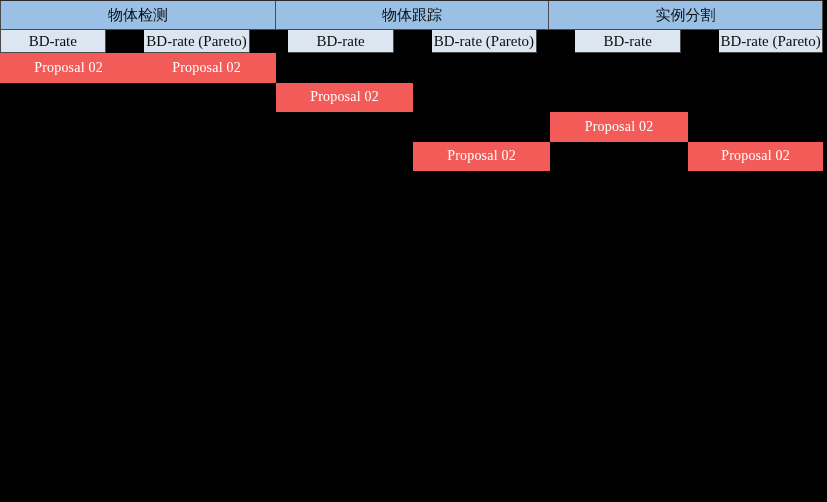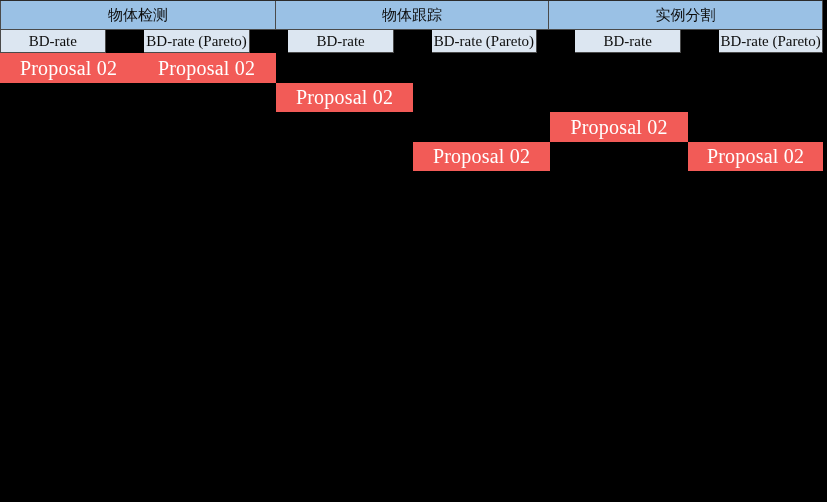--- a/index.html
+++ b/index.html
@@ -99,21 +99,21 @@
     justify-content: center;
     height: 100%;
     background: transparent;
     overflow: hidden;
     white-space: nowrap;
   }
 
   .body-cell.filled {
     background: #F25B57;
     color: #ffffff;
-    font-size: 20px;
+    font-size: 14px;
     font-family: "Liberation Serif", "DejaVu Serif", serif;
   }
 
   .cell-label {
     display: block;
     line-height: 1;
     letter-spacing: 0.2px;
   }
 
   .body-cell:not(.filled) .cell-label {

